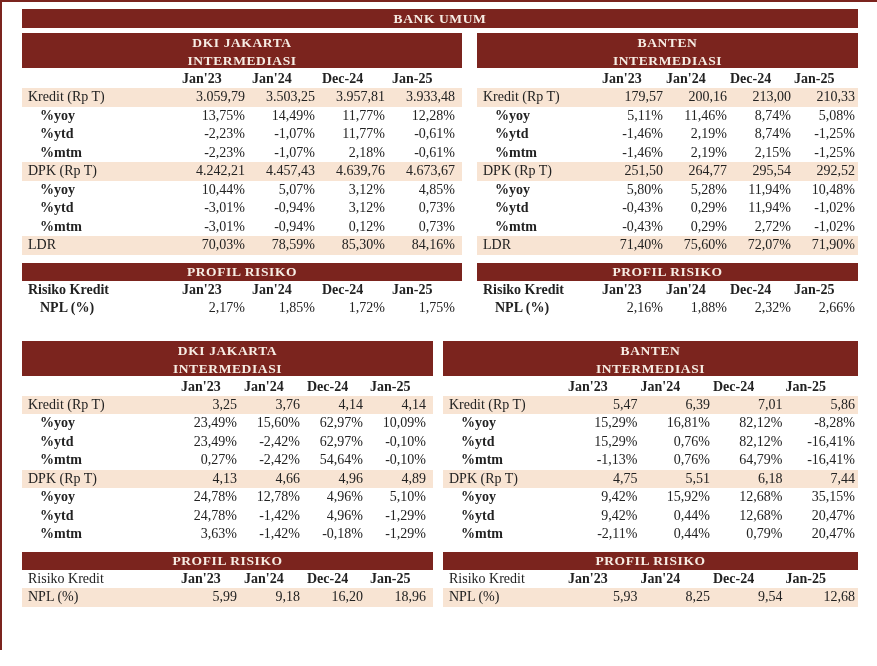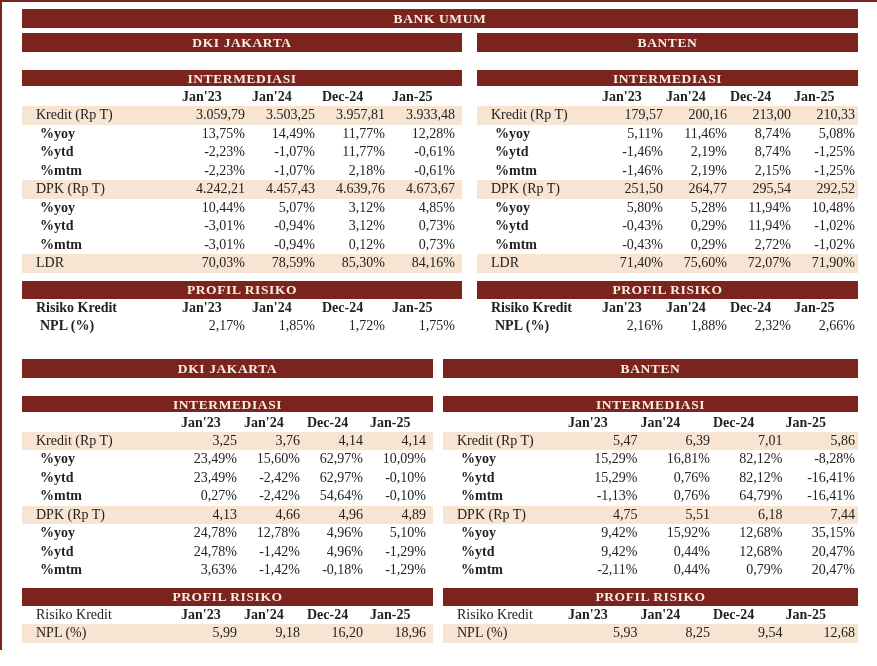--- a/index.html
+++ b/index.html
@@ -22,36 +22,36 @@
     text-align:center;
     font-size:13.5px;
     letter-spacing:0.6px;
     height:19px; line-height:19px;
   }
   .sec-title { margin-bottom:5px; }
   .sec1 .tables { display:flex; gap:15px; }
   .sec2 { margin-top:23px; }
   .sec2 .tables { display:flex; gap:10px; }
 
-  .region-bar { margin-bottom:18px; }
+  .region-bar { margin-bottom:0; }
   .interm-bar { height:16px; line-height:18px; margin-bottom:1px; }
   .profil-bar { height:18px; line-height:18px; }
   .profil-wrap { margin-top:8px; }
 
   .row { display:grid; height:18.5px; line-height:18.5px; font-size:14px; }
   .row.hdr { height:19px; line-height:19px; font-weight:bold; }
   .row.beige { background:var(--beige); }
 
   
   .cols-a .row { grid-template-columns:160px 70px 70px 70px 70px; }
   .cols-b .row { grid-template-columns:125px 64px 64px 64px 64px; }
   .cols-c .row { grid-template-columns:159px 63px 63px 63px 63px; }
   .cols-d .row { grid-template-columns:125px 72.5px 72.5px 72.5px 72.5px; }
 
-  .cell-label { text-align:left; padding-left:14px; white-space:nowrap; overflow:hidden; }
+  .cell-label { text-align:left; padding-left:6px; white-space:nowrap; overflow:hidden; }
   .cell-label.indent { padding-left:18px;font-weight:bold; }
   .cell-val { text-align:right; padding-right:7px; white-space:nowrap; }
   .cols-b .cell-val, .cols-d .cell-val { padding-right:3px; }
   .cell-colhead { font-weight:bold; white-space:nowrap; }
   .risiko-label { font-weight:normal; }
   .risiko-label.bold { font-weight:bold; }
 
   .w-s1l { width:440px; }
   .w-s1r { width:381px; }
   .w-s2l { width:411px; }

